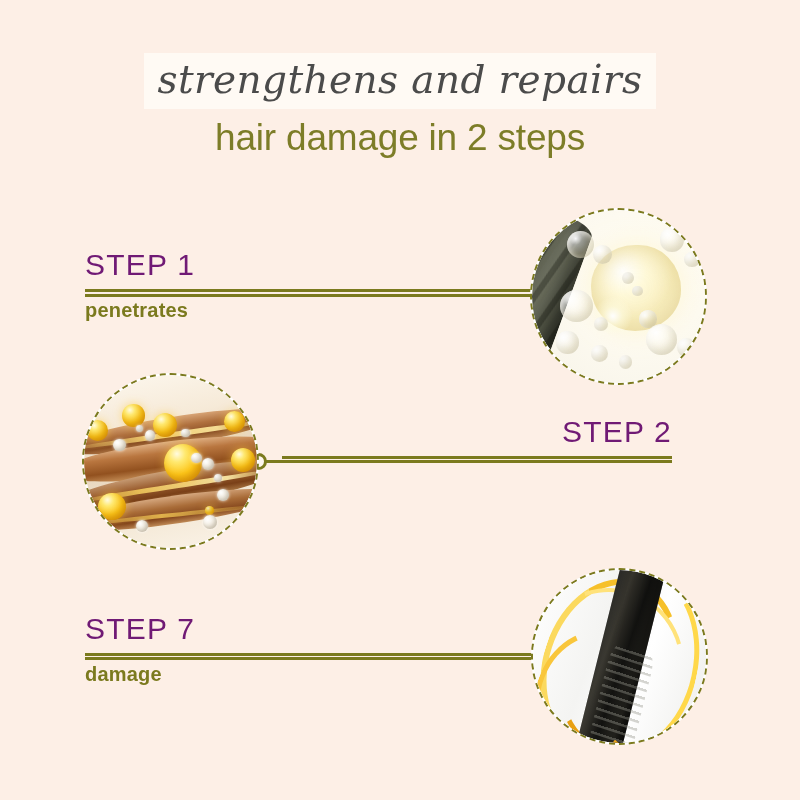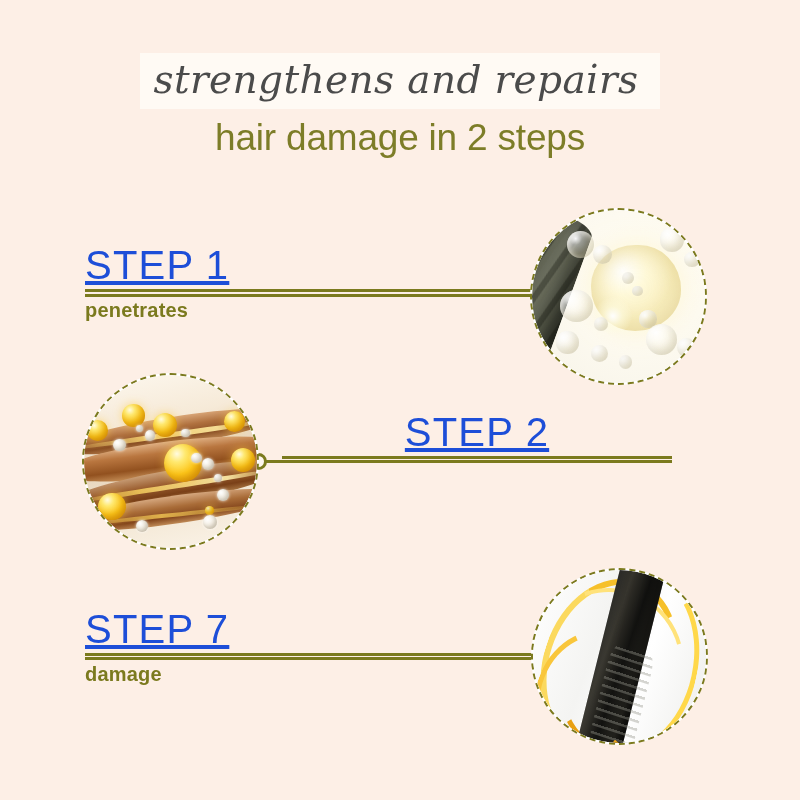--- a/index.html
+++ b/index.html
@@ -33,21 +33,21 @@
     position: absolute;
     top: 53px;
     left: 0;
     width: 800px;
     text-align: center;
     line-height: 0;
   }
   .title-band {
     display: inline-block;
     background: #fffaf4;
-    padding: 4px 22px 6px 14px;
+    padding: 4px 14px 6px 14px;
   }
   .title-text {
     display: block;
     font-family: "DejaVu Serif", serif;
     font-style: italic;
     font-size: 39px;
     line-height: 46px;
     letter-spacing: 0.4px;
     color: #4b4b4b;
     white-space: nowrap;
@@ -65,43 +65,42 @@
     letter-spacing: -0.2px;
     white-space: nowrap;
   }
 
   
   .step {
     position: absolute;
   }
   .step-title {
     font-family: "Liberation Sans", sans-serif;
-    font-size: 40px;
+    font-size: 30px;
     line-height: 34px;
-    color: #1d4ed8;
+    color: #701a75;
     letter-spacing: 1.2px;
     white-space: nowrap;
-    text-decoration: underline;
   }
   .step-rule {
     height: 3px;
     background: #7b7a1e;
     margin: 7px 0 6px 0;
   }
   .step-desc {
     font-family: "Liberation Sans", sans-serif;
     font-weight: bold;
     font-size: 20px;
     line-height: 24px;
     color: #7b7a1e;
     letter-spacing: 0.2px;
     white-space: nowrap;
   }
   .step-left  { text-align: left; }
-  .step-right { text-align: center; }
+  .step-right { text-align: right; }
 
   
   .connector {
     position: absolute;
     height: 3px;
     background: #7b7a1e;
   }
   .ring {
     position: absolute;
     width: 17px;

